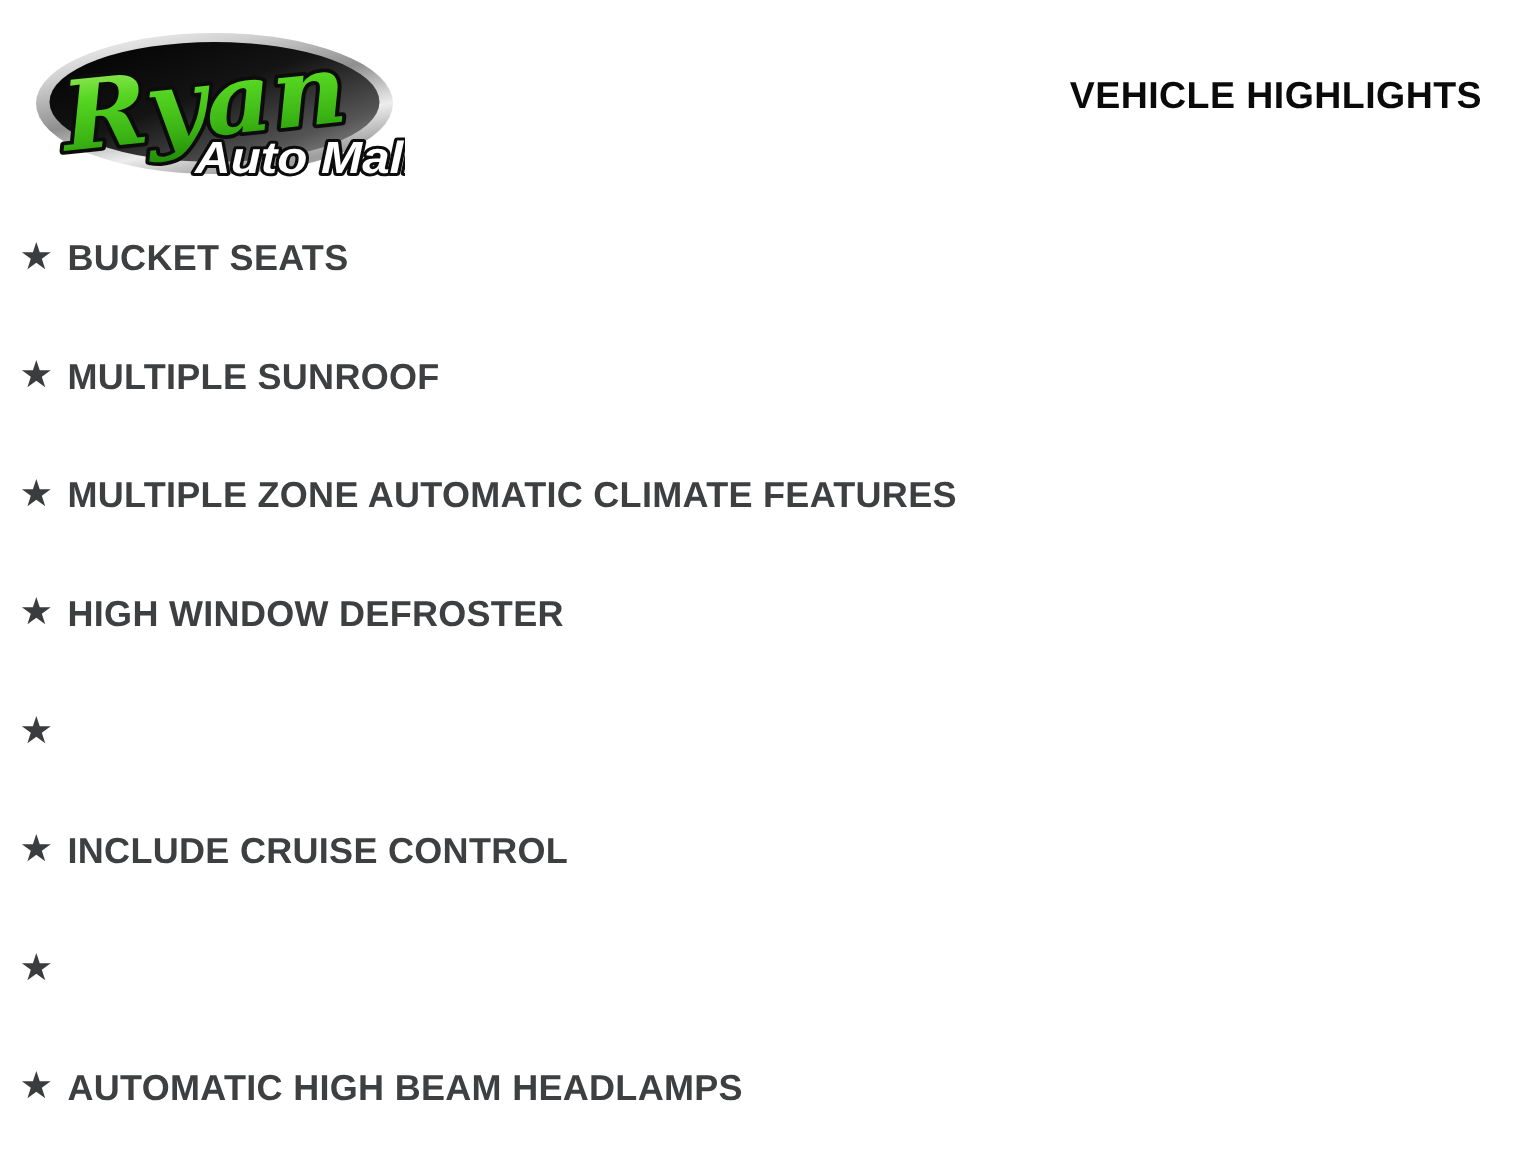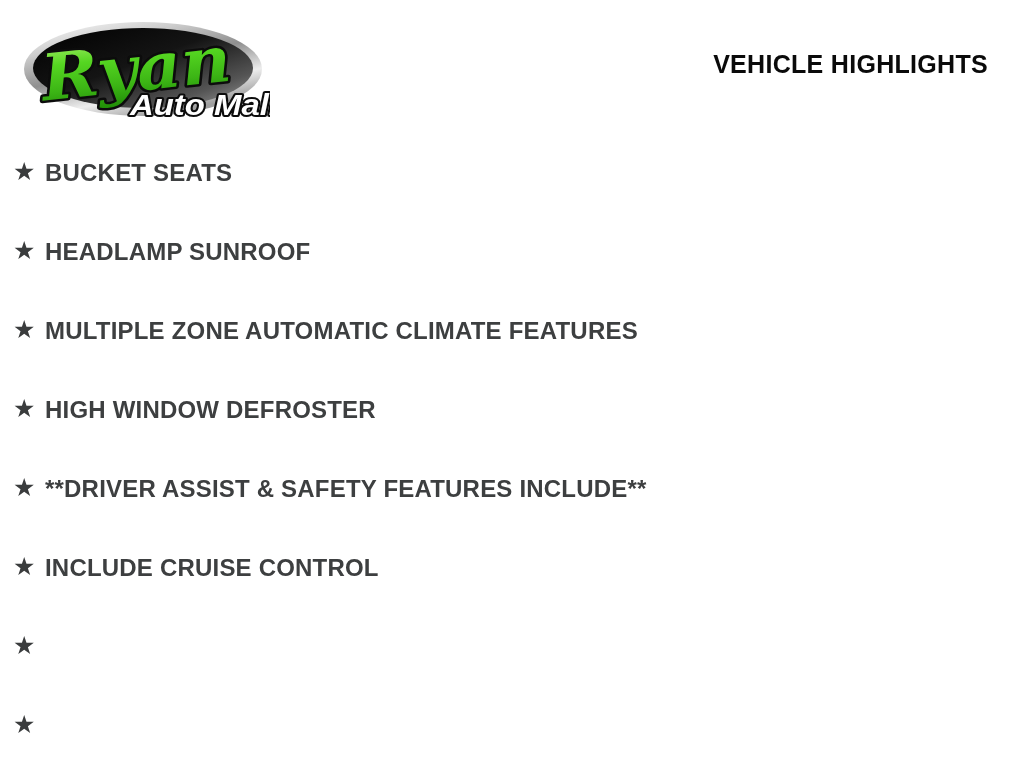--- a/index.html
+++ b/index.html
@@ -88,45 +88,45 @@
   <h1 class="page-title">VEHICLE HIGHLIGHTS</h1>
 
   <ul class="highlights">
     <li>
       <span class="star">★</span>
       <span class="label">BUCKET SEATS</span>
     </li>
 
     <li>
       <span class="star">★</span>
-      <span class="label">HEADLAMP SUNROOF</span>
+      <span class="label">MULTIPLE SUNROOF</span>
     </li>
 
     <li>
       <span class="star">★</span>
       <span class="label">MULTIPLE ZONE AUTOMATIC CLIMATE FEATURES</span>
     </li>
 
     <li>
       <span class="star">★</span>
       <span class="label">HIGH WINDOW DEFROSTER</span>
     </li>
 
     <li>
       <span class="star">★</span>
-      <span class="label">**DRIVER ASSIST &amp; SAFETY FEATURES INCLUDE**</span>
     </li>
 
     <li>
       <span class="star">★</span>
       <span class="label">INCLUDE CRUISE CONTROL</span>
     </li>
 
     <li>
       <span class="star">★</span>
     </li>
 
     <li>
       <span class="star">★</span>
+      <span class="label">AUTOMATIC HIGH BEAM HEADLAMPS</span>
     </li>
   </ul>
 
 </div>
 
 </body></html>

